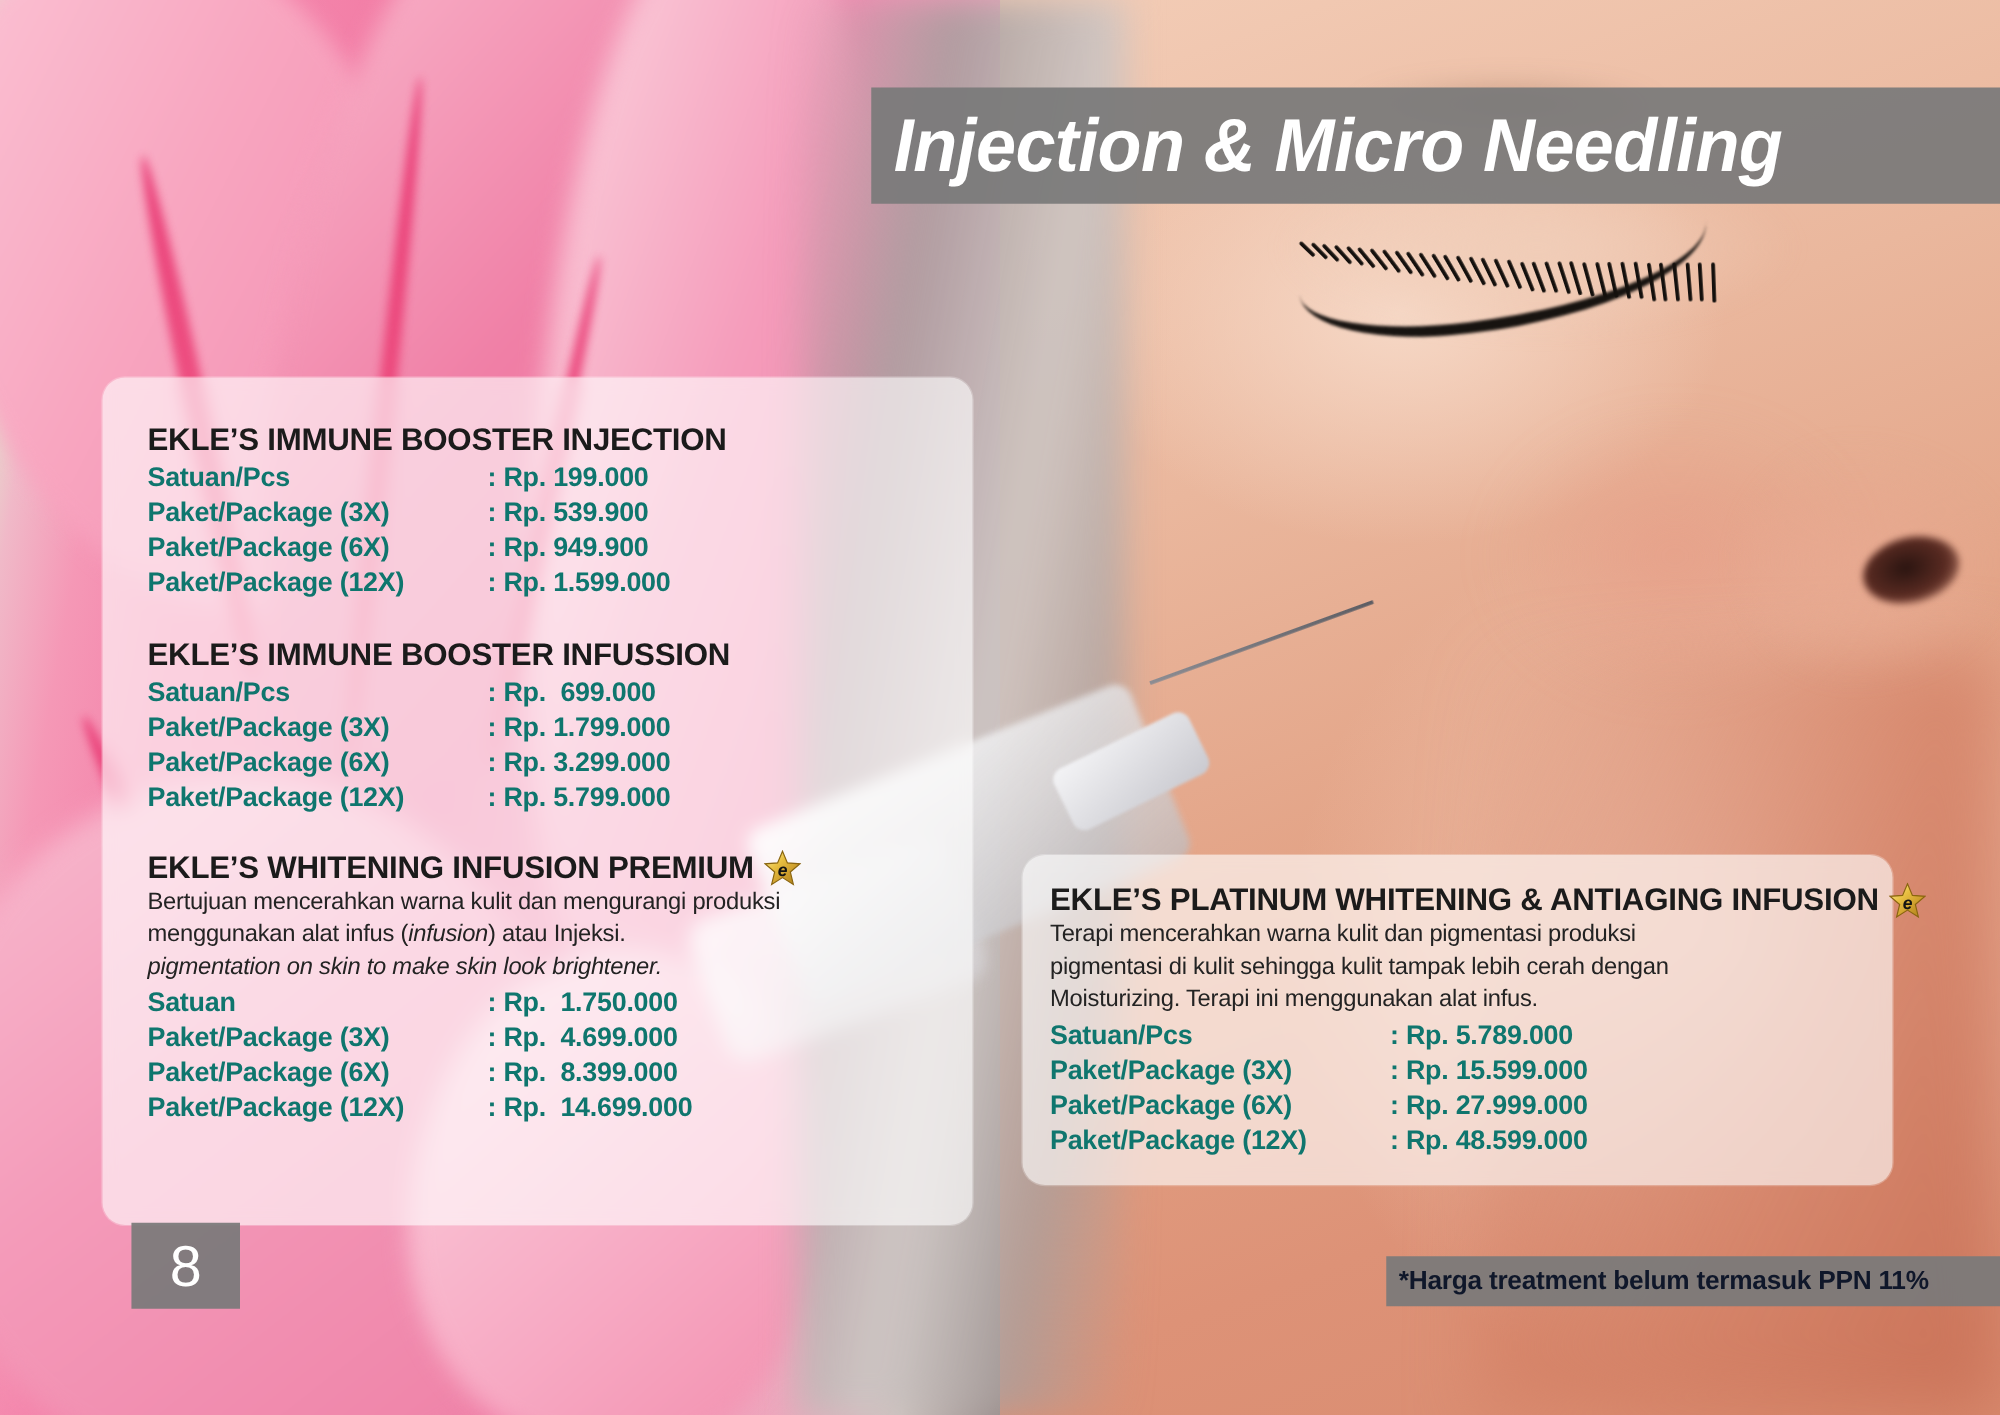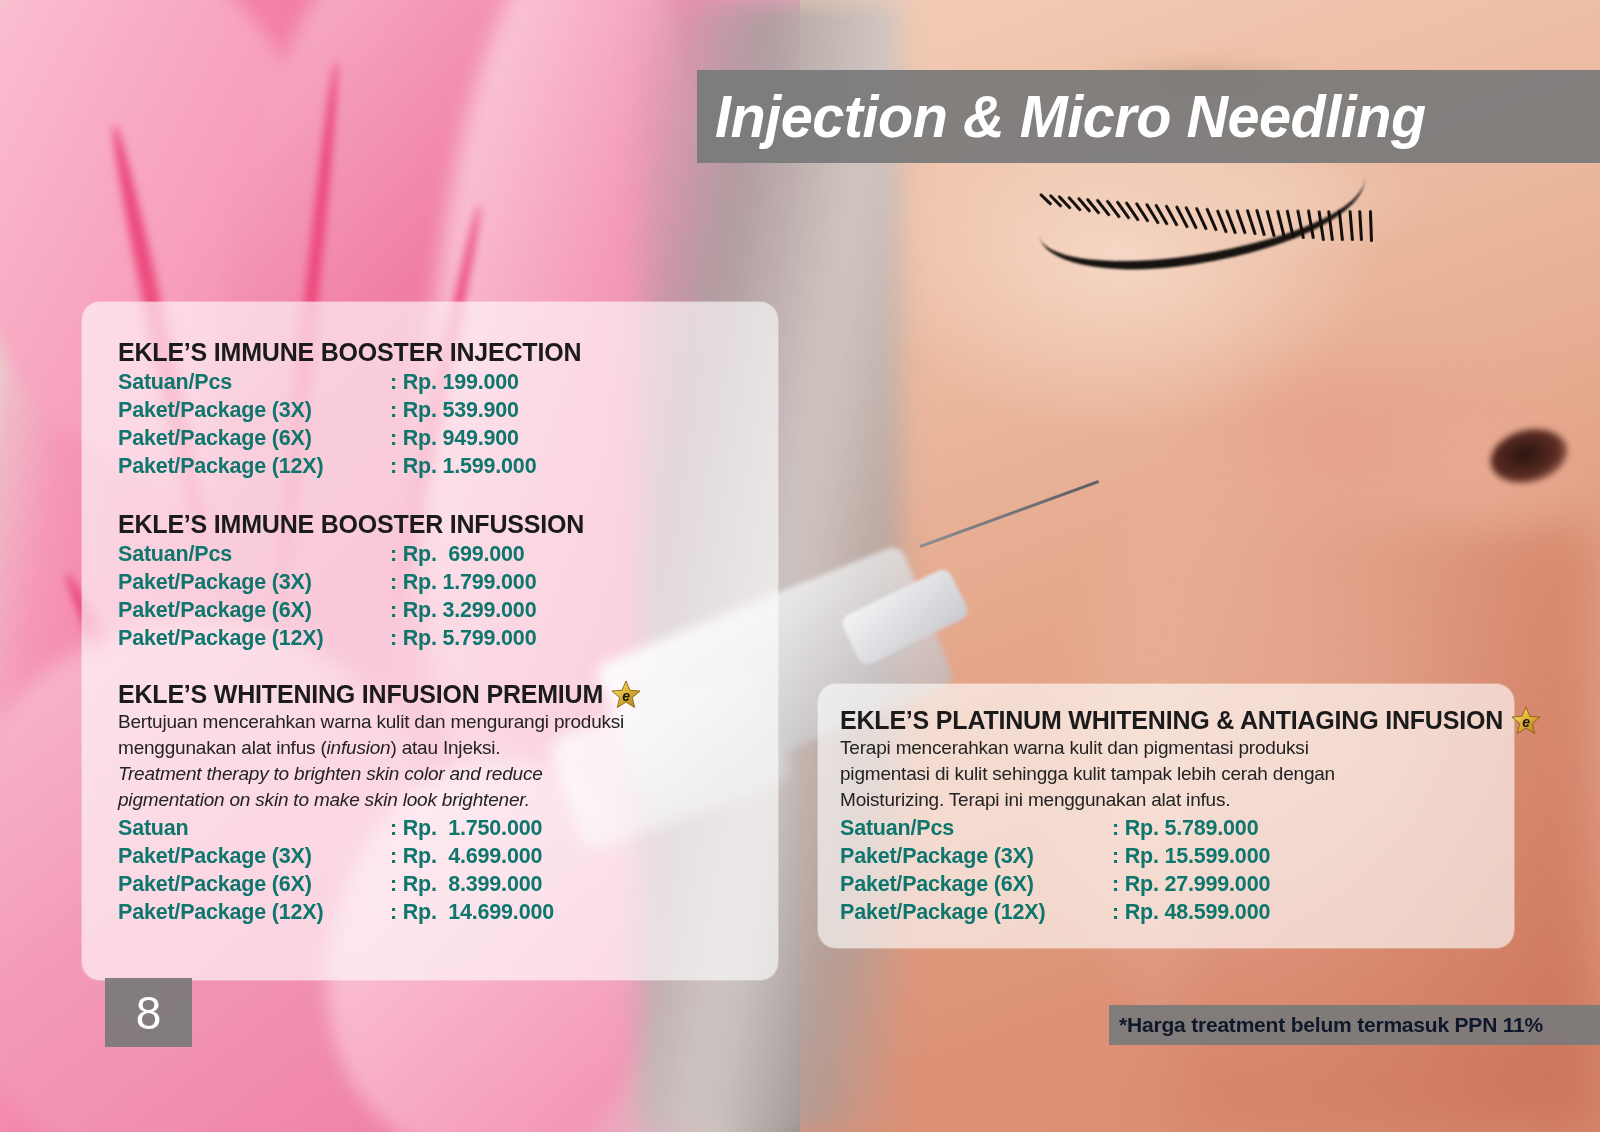--- a/index.html
+++ b/index.html
@@ -326,21 +326,20 @@
               <polygon points="16,1 20.2,11 31,11.8 22.7,18.8 25.3,29.4 16,23.6 6.7,29.4 9.3,18.8 1,11.8 11.8,11" fill="url(#gstar1)" stroke="#8a6510" stroke-width="1"></polygon>
             </svg>
             <span class="e">e</span>
           </span>
         </div>
         <div class="sect-desc">
           <div>Bertujuan mencerahkan warna kulit dan mengurangi produksi</div>
           <div><span>menggunakan alat infus (</span><span class="it">infusion</span><span>) atau Injeksi.</span></div>
         </div>
         <div class="sect-desc italic">
-          <div>Treatment therapy to brighten skin color and reduce</div>
           <div>pigmentation on skin to make skin look brightener.</div>
         </div>
         <div class="rows">
           <div class="row">
             <span class="lbl">Satuan</span>
             <span class="val">: Rp.  1.750.000</span>
           </div>
           <div class="row">
             <span class="lbl">Paket/Package (3X)</span>
             <span class="val">: Rp.  4.699.000</span>

